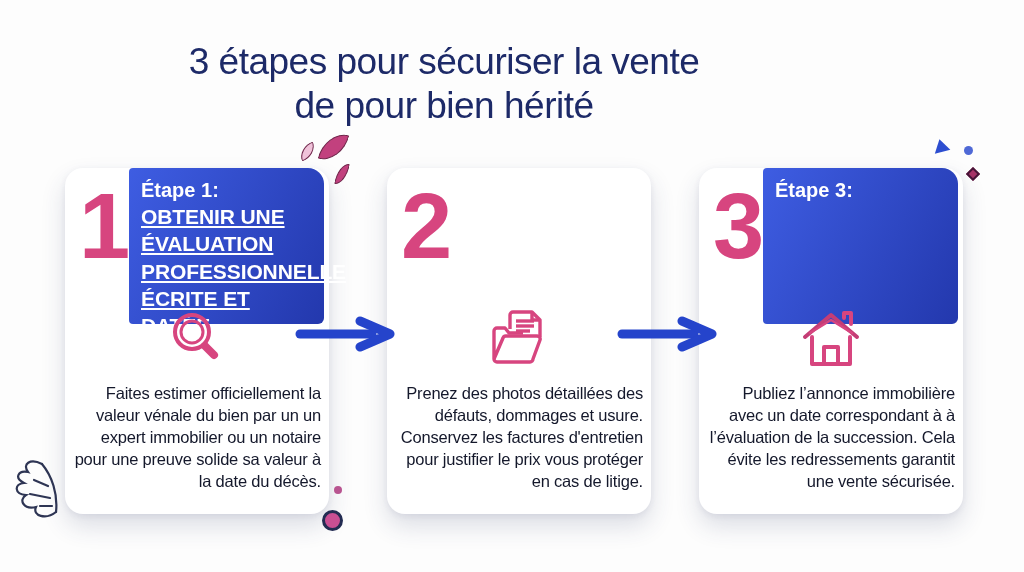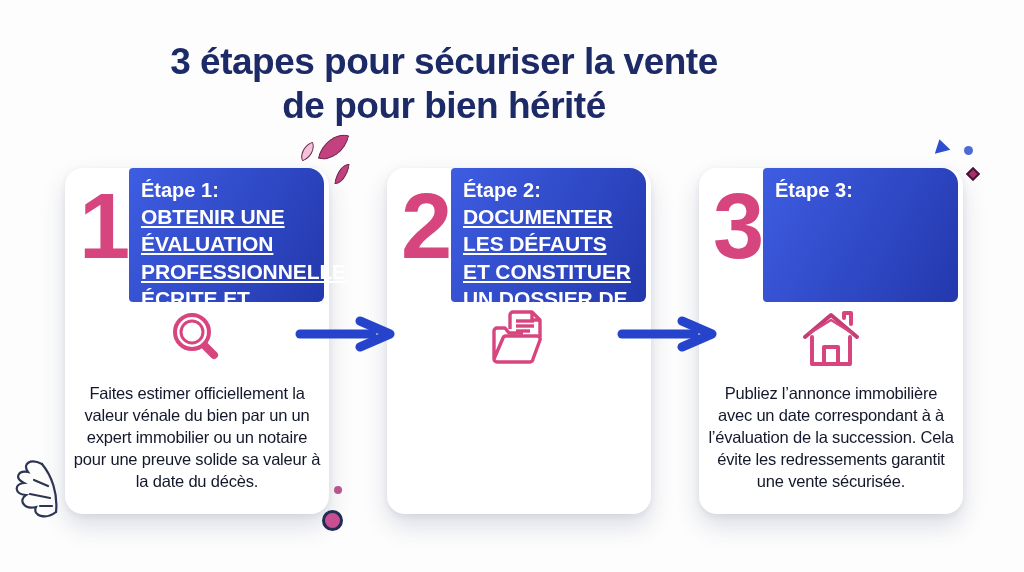--- a/index.html
+++ b/index.html
@@ -21,59 +21,59 @@
     font-family:"Liberation Sans","DejaVu Sans",sans-serif;
     overflow:hidden;
   }
   .stage{position:absolute;inset:0;}
 
   
   .title{
     position:absolute;top:40px;left:0;width:888px;
     text-align:center;
     color:var(--navy);
-    font-size:37px;font-weight:700;line-height:1.18;
+    font-size:37px;font-weight:400;line-height:1.18;
     letter-spacing:-0.5px;
   }
 
   
   .card{
     position:absolute;top:168px;height:346px;width:264px;
     background:#ffffff;border-radius:18px;
     box-shadow:0 12px 24px rgba(45,55,100,0.16), 0 2px 6px rgba(45,55,100,0.08);
     z-index:2;
   }
   .card-1{left:65px;}
   .card-2{left:387px;}
   .card-3{left:699px;}
 
   .step-number{
     position:absolute;left:14px;top:12px;
     font-size:92px;font-weight:800;line-height:1;
     color:var(--pink);
   }
   .step-header{
-    position:absolute;top:0;left:64px;right:5px;height:134px;
+    position:absolute;top:0;left:64px;right:5px;height:156px;
     background:linear-gradient(118deg,var(--box-blue1) 0%,var(--box-blue2) 100%);
     border-radius:4px 16px 6px 4px;
     padding:9px 10px 8px 12px;
     color:#ffffff;
   }
   .step-label{font-size:20px;font-weight:600;line-height:1.3;}
   .step-heading{
     font-size:21px;font-weight:800;line-height:1.3;
     letter-spacing:-0.1px;text-transform:uppercase;text-decoration:underline;
   }
   .step-icon{
     position:absolute;top:136px;left:0;right:0;height:70px;
     display:flex;align-items:center;justify-content:center;
   }
   .step-body{
     position:absolute;top:214px;left:8px;right:8px;
-    text-align:center;color:var(--text-dark);
+    text-align:right;color:var(--text-dark);
     font-size:16.5px;font-weight:500;line-height:1.34;
     letter-spacing:-0.2px;
   }
 
   
   .flow-arrow{position:absolute;top:316px;width:104px;height:36px;z-index:3;}
   .flow-arrow-1{left:294px;}
   .flow-arrow-2{left:616px;}
 
   
@@ -146,35 +146,32 @@
         <circle cx="28" cy="26" r="17" stroke-width="4"></circle>
         <circle cx="28" cy="26" r="11" stroke-width="3"></circle>
         <line x1="41" y1="40" x2="50" y2="49" stroke-width="8" stroke-linecap="round"></line>
       </svg>
     </div>
     <div class="step-body">Faites estimer officiellement la valeur vénale du bien par un un expert immobilier ou un notaire pour une preuve solide sa valeur à la date du décès.</div>
   </div>
 
   <div class="card card-2">
     <div class="step-number">2</div>
-    <div class="step-header">
-      <div class="step-label">Étape 2:</div>
-      <div class="step-heading">DOCUMENTER LES DÉFAUTS ET CONSTITUER UN DOSSIER DE PREUVES</div>
-    </div>
     <div class="step-icon">
       <svg width="70" height="64" viewBox="0 0 70 64" fill="none" stroke="#d7457f" stroke-width="3.4" stroke-linejoin="round">
         <path d="M26 22 V8 a3 3 0 0 1 3-3 H48 l8 8 V30" fill="#ffffff"></path>
         <path d="M48 5 v8 h8" fill="none"></path>
         <line x1="32" y1="14" x2="50" y2="14"></line>
         <line x1="32" y1="19" x2="50" y2="19"></line>
         <line x1="32" y1="24" x2="46" y2="24"></line>
         <path d="M10 24 a3 3 0 0 1 3-3 h8 l4 5 h14" fill="#ffffff"></path>
         <path d="M10 24 V52 a3 3 0 0 0 3 3 H46 a3 3 0 0 0 3-3 L56 33 a3 3 0 0 0-3-4 H22 a3 3 0 0 0-3 2 L10 52" fill="#ffffff"></path>
       </svg>
     </div>
+    <div class="step-body">Prenez des photos détaillées des défauts, dommages et usure. Conservez les factures d'entretien pour justifier le prix vous protéger en cas de litige.</div>
   </div>
 
   <div class="card card-3">
     <div class="step-number">3</div>
     <div class="step-header">
       <div class="step-label">Étape 3:</div>
     </div>
     <div class="step-icon">
       <svg width="68" height="64" viewBox="0 0 68 64" fill="none" stroke="#d7457f" stroke-width="4" stroke-linejoin="round" stroke-linecap="round">
         <path d="M8 30 L34 8 L60 30" stroke="#c43d75"></path>

